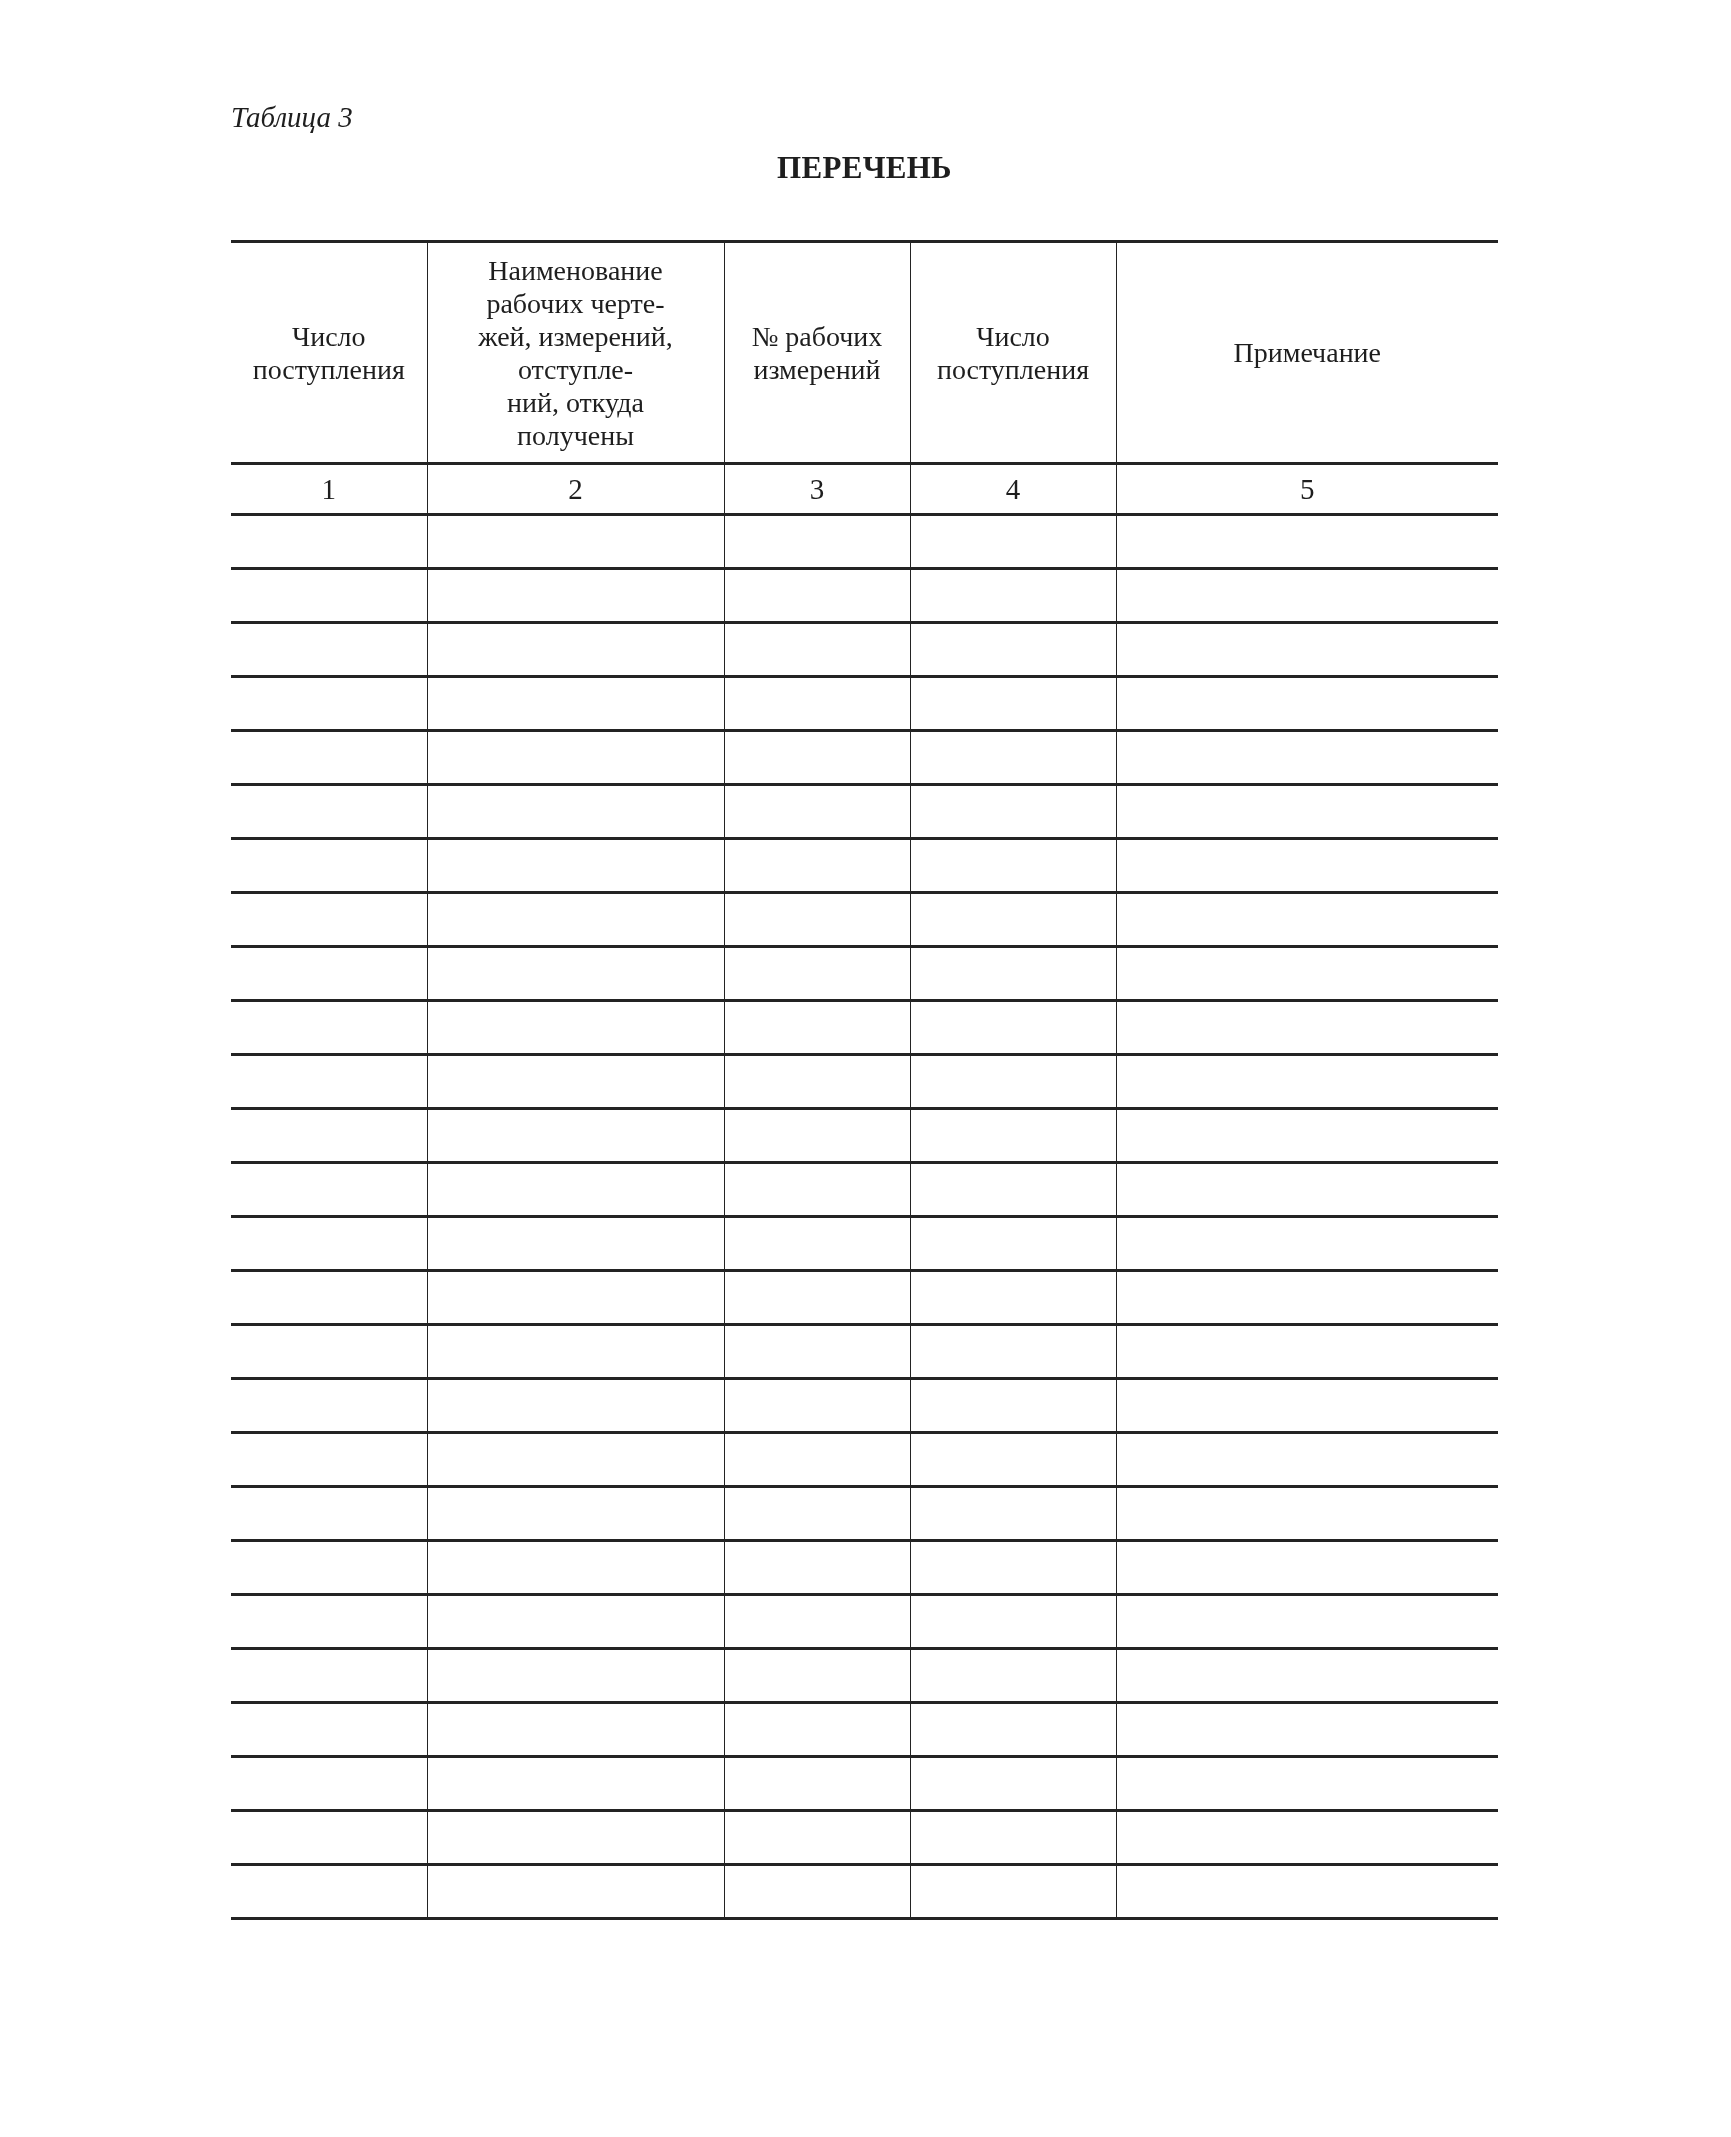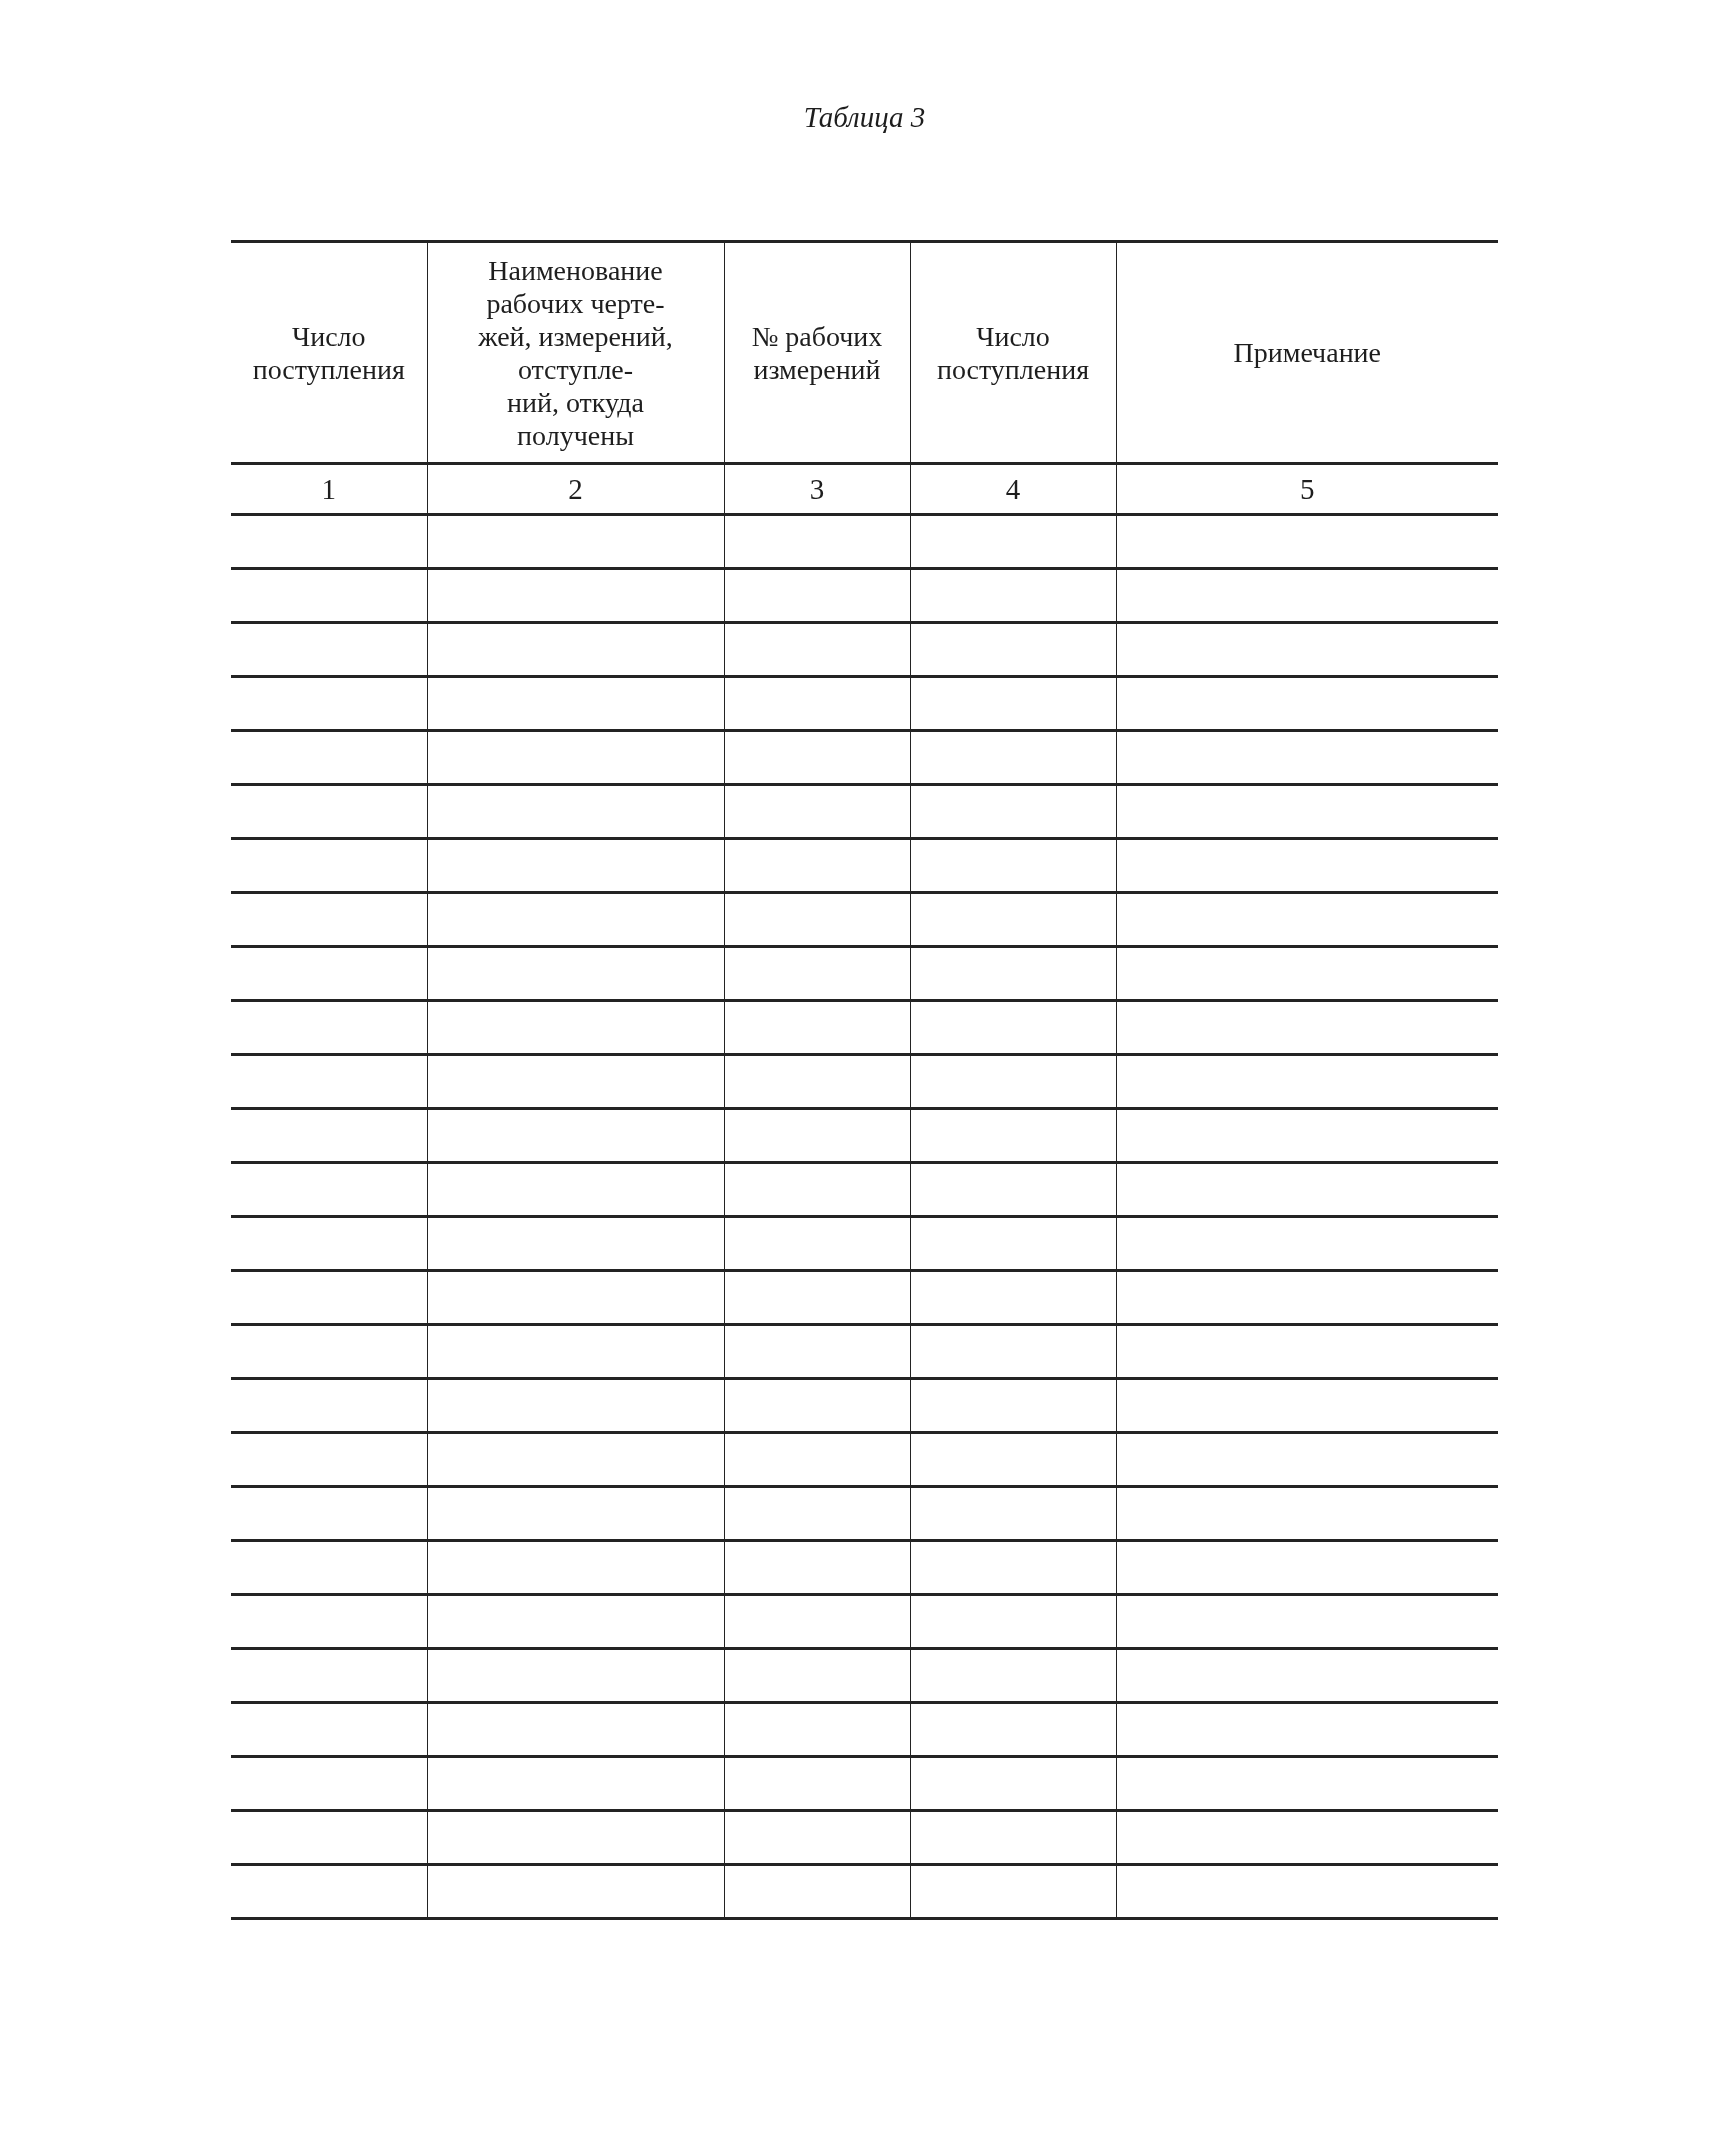--- a/index.html
+++ b/index.html
@@ -10,21 +10,21 @@
     background: #ffffff;
     font-family: "Liberation Serif", "DejaVu Serif", serif;
     color: #1e1e1e;
     overflow: hidden;
   }
   .caption {
     position: absolute;
     top: 101px;
     left: 231px;
     width: 1267px;
-    text-align: center;
+    text-align: left;
     font-style: italic;
     font-size: 29px;
     line-height: 33px;
   }
   .title {
     position: absolute;
     top: 149px;
     left: 231px;
     width: 1267px;
     text-align: center;
@@ -77,20 +77,21 @@
   }
 </style>
 </head>
 <body>
 
 <div class="page">
 
   <div class="caption">Таблица 3</div>
 
   <div class="title">
+    <div>ПЕРЕЧЕНЬ</div>
   </div>
 
   <table class="doc-table">
     <colgroup>
       <col class="c1">
         <col class="c2">
         <col class="c3">
         <col class="c4">
         <col class="c5">
     </colgroup>

